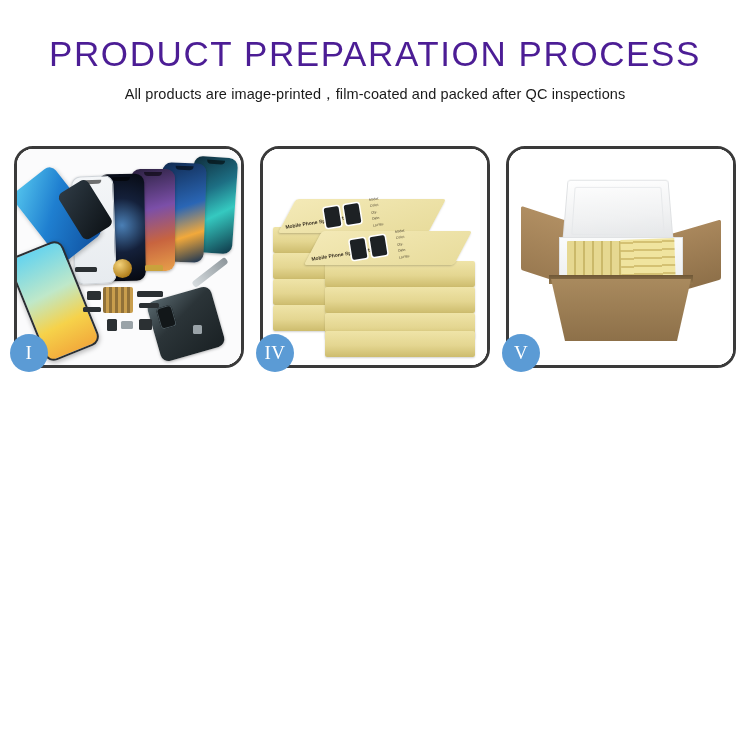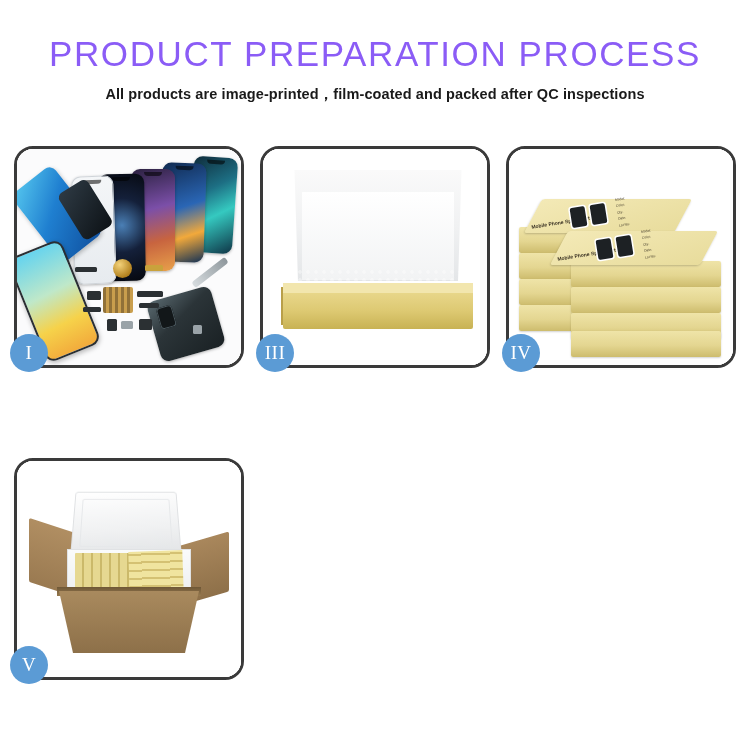--- a/index.html
+++ b/index.html
@@ -18,29 +18,29 @@
   
   .header {
     text-align: center;
     padding-top: 36px;
   }
   .main-title {
     font-family: "Liberation Sans", sans-serif;
     font-size: 35px;
     font-weight: 400;
     letter-spacing: 1.6px;
-    color: #8b5cf6;
+    color: #4c1d95;
     line-height: 1.0;
     margin: 0;
     white-space: nowrap;
   }
   .subtitle {
     font-family: "Liberation Sans", sans-serif;
     font-size: 14.5px;
-    font-weight: 700;
+    font-weight: 400;
     color: #1a1a1a;
     margin: 14px 0 0 0;
     letter-spacing: 0.1px;
     white-space: nowrap;
   }
 
   
   .grid {
     position: absolute;
     left: 14px;
@@ -373,31 +373,20 @@
       <div class="part" style="left:90px;  top:170px; width:10px; height:12px;"></div>
       <div class="part silver" style="left:104px; top:172px; width:12px; height:8px;"></div>
       <div class="part" style="left:122px; top:170px; width:13px; height:11px;"></div>
       <div class="part silver" style="left:176px; top:176px; width:9px; height:9px;"></div>
       <div class="tool"></div>
     </div>
     <div class="badge">I</div>
   </div>
 
 
-  <div class="panel">
-    <div class="panel-clip">
-      <div class="p3-bg"></div>
-      <div class="box3-lid"></div>
-      <div class="box3-flapL"></div>
-      <div class="box3-flapR"></div>
-      <div class="box3-foam"></div>
-      <div class="box3-base"></div>
-    </div>
-    <div class="badge">III</div>
-  </div>
 
   <div class="panel">
     <div class="panel-clip">
       <div class="p4-bg"></div>
       <div class="stack">
 
         <div class="sbox" style="left:0px;  top:58px;"></div>
         <div class="sbox" style="left:0px;  top:84px;"></div>
         <div class="sbox" style="left:0px;  top:110px;"></div>
         <div class="sbox" style="left:0px;  top:136px;"></div>

